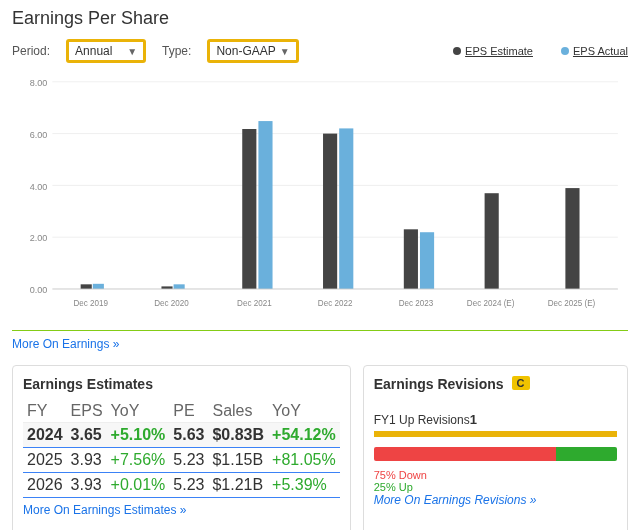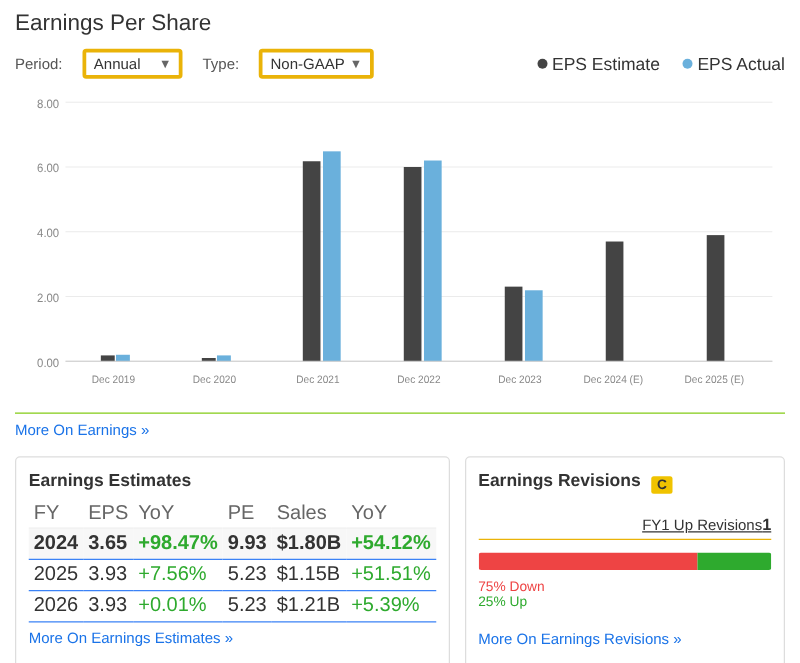--- a/index.html
+++ b/index.html
@@ -14,21 +14,21 @@
     }
     .control-label { font-size: 12px; color: #555; }
     .control-select {
       display: inline-flex; align-items: center; border: 3px solid #eab308;
       border-radius: 3px; padding: 2px 6px; background: #fff; cursor: pointer;
       font-size: 12px; gap: 4px; min-width: 80px; justify-content: space-between;
     }
     .control-select .arrow { color: #666; font-size: 10px; }
 
     .legend-area {
-      margin-left: auto; display: flex; align-items: center; gap: 18px; font-size: 14px;
+      margin-left: auto; display: flex; align-items: center; gap: 28px; font-size: 11px; text-decoration: underline;
     }
     .legend-item { display: flex; align-items: center; gap: 4px; }
     .legend-dot { width: 8px; height: 8px; border-radius: 50%; }
     .dot-dark { background: #444; }
     .dot-blue { background: #6ab0dc; }
 
     
     .chart-container {
       position: relative; width: 100%; height: 260px; border-bottom: 1px solid #84cc16;
       margin-bottom: 6px;
@@ -44,35 +44,35 @@
     .panel h3 { font-size: 14px; font-weight: bold; margin-bottom: 8px; color: #333; }
 
     
     .est-table { width: 100%; border-collapse: collapse; font-size: 16px; }
     .est-table th { color: #666; font-weight: normal; text-align: left; padding: 2px 4px; border-bottom: 1px solid #eee; }
     .est-table td { padding: 3px 4px; border-bottom: 1px solid #3b82f6; }
     .est-table tr.highlight { background: #f7f7f7; font-weight: bold; }
     .pos { color: #2eaa2e; }
 
     
-    .rev-row { display: flex; justify-content: flex-end; align-items: center; padding: 4px 0; font-size: 12px; border-bottom: 1px solid #eab308; text-decoration: underline; }
+    .rev-row { display: flex; justify-content: flex-start; align-items: center; padding: 4px 0; font-size: 12px; border-bottom: 6px solid #eab308; }
     .rev-count { font-size: 13px; font-weight: bold; }
 
     .progress-bar-container { margin: 8px 0; height: 14px; display: flex; border-radius: 2px; overflow: hidden; }
     .bar-down { background: #e44; height: 100%; }
     .bar-up { background: #2eaa2e; height: 100%; }
     .progress-labels { display: flex; justify-content: space-between; font-size: 11px; flex-direction: column; }
     .label-down { color: #e44; }
     .label-up { color: #2eaa2e; }
 
     .rev-badge {
       display: inline-block; background: #f0c300; color: #333; font-weight: bold;
       font-size: 11px; border-radius: 2px; padding: 1px 5px; margin-left: 8px; vertical-align: middle;
     }
-    .panel-header { display: flex; align-items: center; margin-bottom: 8px; }
+    .panel-header { display: flex; align-items: flex-start; margin-bottom: 8px; }
   </style>
 </head>
 <body>
 
 <div class="main-container">
   <h2>Earnings Per Share</h2>
 
   <div class="controls-row">
     <span class="control-label">Period:</span>
     <div class="control-select">
@@ -155,32 +155,32 @@
             <th>YoY</th>
             <th>PE</th>
             <th>Sales</th>
             <th>YoY</th>
           </tr>
         </thead>
         <tbody id="estimates-tbody">
         <tr class="highlight">
       <td>2024</td>
       <td>3.65</td>
-      <td class="pos">+98.47%</td>
-      <td>9.93</td>
-      <td>$1.80B</td>
+      <td class="pos">+5.10%</td>
+      <td>5.63</td>
+      <td>$0.83B</td>
       <td class="pos">+54.12%</td>
     </tr>
             <tr>
       <td>2025</td>
       <td>3.93</td>
       <td class="pos">+7.56%</td>
       <td>5.23</td>
       <td>$1.15B</td>
-      <td class="pos">+51.51%</td>
+      <td class="pos">+81.05%</td>
     </tr>
             <tr>
       <td>2026</td>
       <td>3.93</td>
       <td class="pos">+0.01%</td>
       <td>5.23</td>
       <td>$1.21B</td>
       <td class="pos">+5.39%</td>
     </tr>
           </tbody>
@@ -200,16 +200,16 @@
       <div style="margin-top:10px;">
         <div class="progress-bar-container">
           <div class="bar-down" id="bar-down" style="width: 75%;"></div>
           <div class="bar-up" id="bar-up" style="width: 25%;"></div>
         </div>
         <div class="progress-labels">
           <span class="label-down">75% Down</span>
           <span class="label-up">25% Up</span>
         </div>
       </div>
-      <a class="more-link" style="margin-top:16px;">More On Earnings Revisions »</a>
+      <a class="more-link" style="margin-top:0;font-style:italic;">More On Earnings Revisions »</a>
     </div>
   </div>
 </div>
 
 </body></html>

